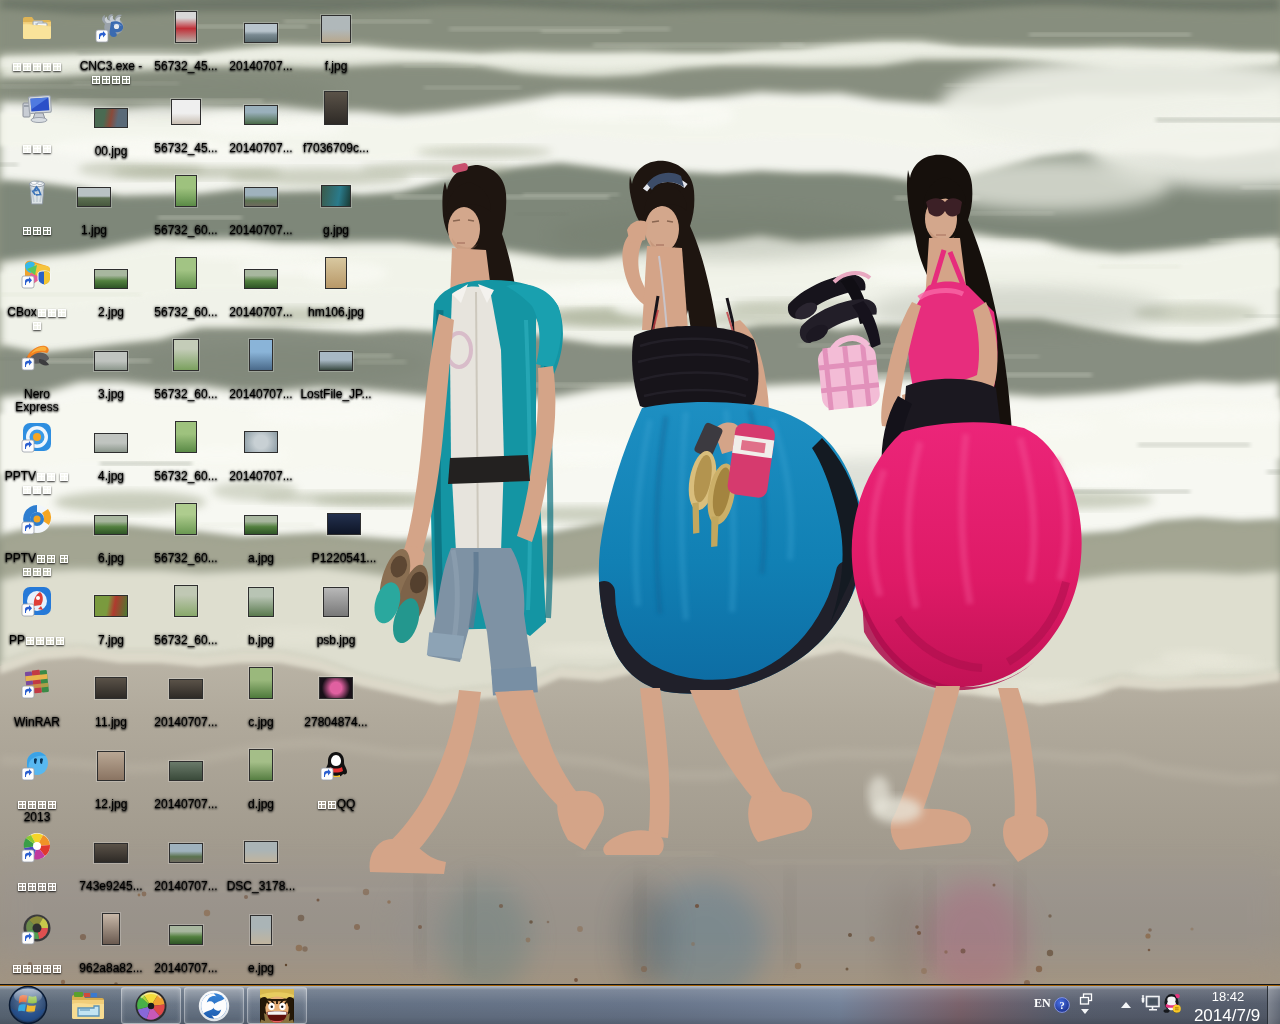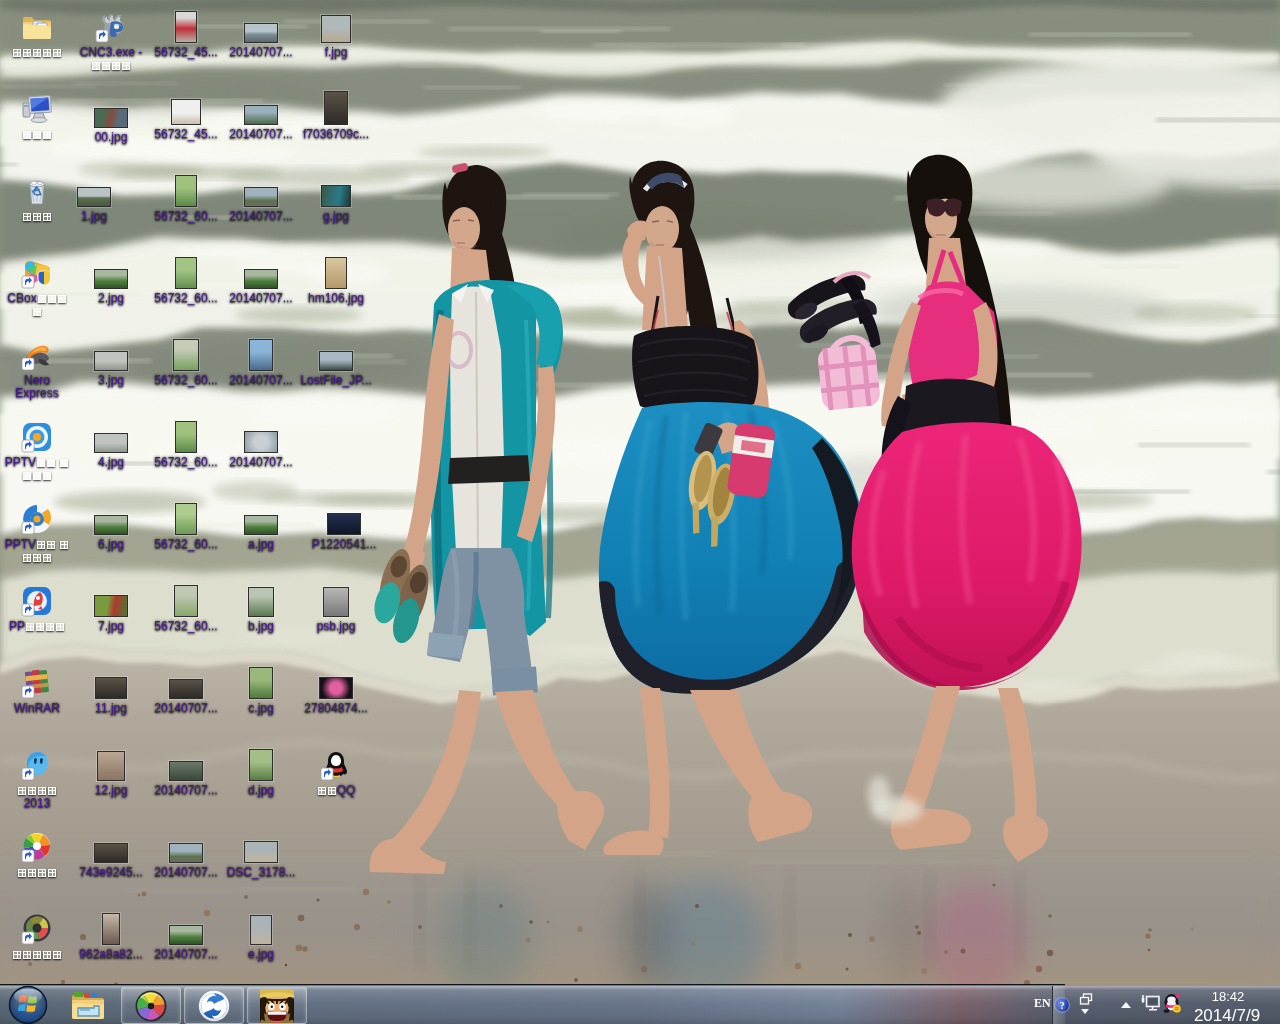--- a/index.html
+++ b/index.html
@@ -1,24 +1,24 @@
 <!DOCTYPE html>
 <html><head><meta charset="utf-8"><title>d</title><style>
 *{margin:0;padding:0;box-sizing:border-box}
 html,body{width:1280px;height:1024px;overflow:hidden;font-family:"Liberation Sans",sans-serif}
 #desk{position:relative;width:1280px;height:1024px;background:#8e968a}
 #wall{position:absolute;left:0;top:0}
 .cell{position:absolute;width:84px;text-align:center}
 .icw{height:34px;display:flex;align-items:flex-end;justify-content:center}
 .ph{display:inline-block;border:1px solid #2e2e2e;outline:1px solid rgba(255,255,255,.22)}
-.lb{margin-top:3px;font-size:12px;line-height:13px;color:#4c1d95;text-shadow:0 1px 2px #000,0 0 3px rgba(0,0,0,.85)}
+.lb{margin-top:17px;font-size:12px;line-height:13px;color:#000000;text-shadow:0 1px 2px #000,0 0 3px rgba(0,0,0,.85)}
 .g{display:inline-block;width:8px;height:8px;margin:0 1px;vertical-align:-0.5px;border:1px solid #fff;
 background:linear-gradient(#fff,#fff) center/8px 1px no-repeat,linear-gradient(#fff,#fff) center/1px 8px no-repeat;
 box-shadow:0 1px 2px rgba(0,0,0,.8)}
-#tb{position:absolute;left:0;top:984px;width:1065px;height:40px;background:#ef4444;border-top:1px solid #10151c;overflow:visible}
+#tb{position:absolute;left:0;top:984px;width:1280px;height:40px;background:#a16207;border-top:1px solid #10151c;overflow:visible}
 .tbx{position:absolute;top:1px;height:39px}
 #tbsheen{position:absolute;left:0;top:1px;width:1280px;height:39px;
 background:linear-gradient(180deg,rgba(255,255,255,.5),rgba(255,255,255,.14) 10%,rgba(255,255,255,0) 45%,rgba(0,0,0,.08) 80%,rgba(0,0,0,.2));}
 .tbtn{position:absolute;top:2px;width:60px;height:37px;border:1px solid rgba(255,255,255,.4);border-radius:3px;
 background:linear-gradient(180deg,rgba(255,255,255,.28),rgba(255,255,255,.08) 45%,rgba(90,110,130,.15));
 box-shadow:inset 0 0 4px rgba(255,255,255,.25);display:flex;align-items:center;justify-content:center}
 .en{position:absolute;left:1034px;top:11px;color:#fff;font-size:12px;font-weight:bold;font-family:"Liberation Serif",serif}
 .ticon{position:absolute}
 .tri{position:absolute;width:0;height:0;border-style:solid}
 .clock{position:absolute;left:1197px;top:4px;width:62px;text-align:center;color:#fff;font-size:13px}

